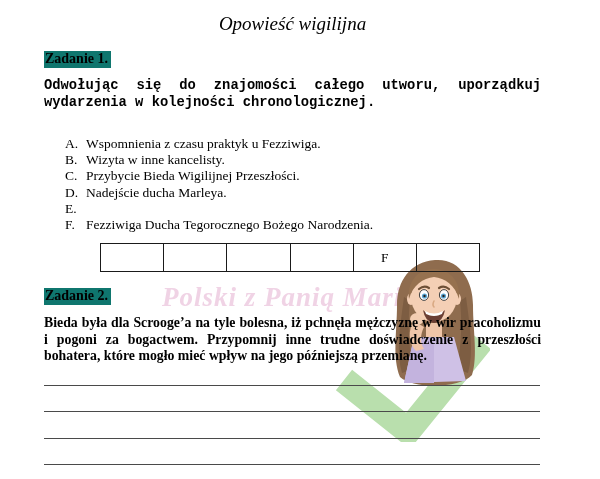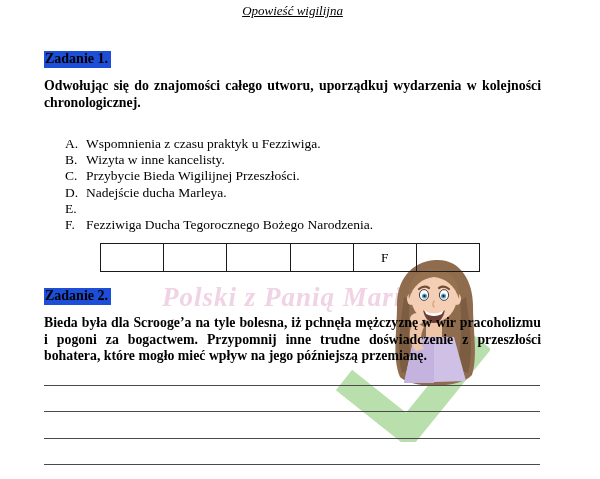--- a/index.html
+++ b/index.html
@@ -14,42 +14,42 @@
   
   .wm-text {
     position:absolute; top:282px; left:162px;
     font-size:27px; font-style:italic; font-weight:bold;
     color:#f0d3e5; letter-spacing:1px;
     z-index:0; white-space:nowrap;
   }
   .wm-check { position:absolute; left:328px; top:334px; z-index:0; }
   .wm-char  { position:absolute; left:386px; top:257px; z-index:0; }
   .title {
-    position:absolute; top:3px; left:44px; width:497px;
-    text-align:center; font-style:italic; font-size:13px; z-index:1;text-decoration:underline;
+    position:absolute; top:13px; left:44px; width:497px;
+    text-align:center; font-style:italic; font-size:19px; z-index:1;
   }
   .subtitle {
     position:absolute; top:26px; left:44px; width:497px;
     text-align:center; font-weight:bold; font-size:14.5px;
     letter-spacing:0.3px; z-index:1;
   }
   .task-label {
     position:absolute; left:44px;
-    display:inline-block; background:#1d4ed8;
+    display:inline-block; background:#0f766e;
     font-weight:bold; font-size:14px; padding:0 3px 1px 1px;
     z-index:1;
   }
   .z1 { top:51px; }
   .z2 { top:288px; }
   .para {
     position:absolute; left:44px; width:497px;
     font-weight:bold; font-size:13.8px; line-height:16.5px;
     text-align:justify; z-index:1;
   }
-  .p1 { top:78px; }
+  .p1 { top:78px;font-family:Liberation Mono, monospace; }
   .p2 { top:315px; }
   .options {
     position:absolute; top:136px; left:65px; width:470px;
     list-style:none; margin:0; padding:0;
     font-size:13.5px; line-height:16.2px; z-index:1;
   }
   .options li { display:flex; }
   .opt-letter { width:21px; flex:0 0 21px; }
   .answer-table {
     position:absolute; top:243px; left:100px;

